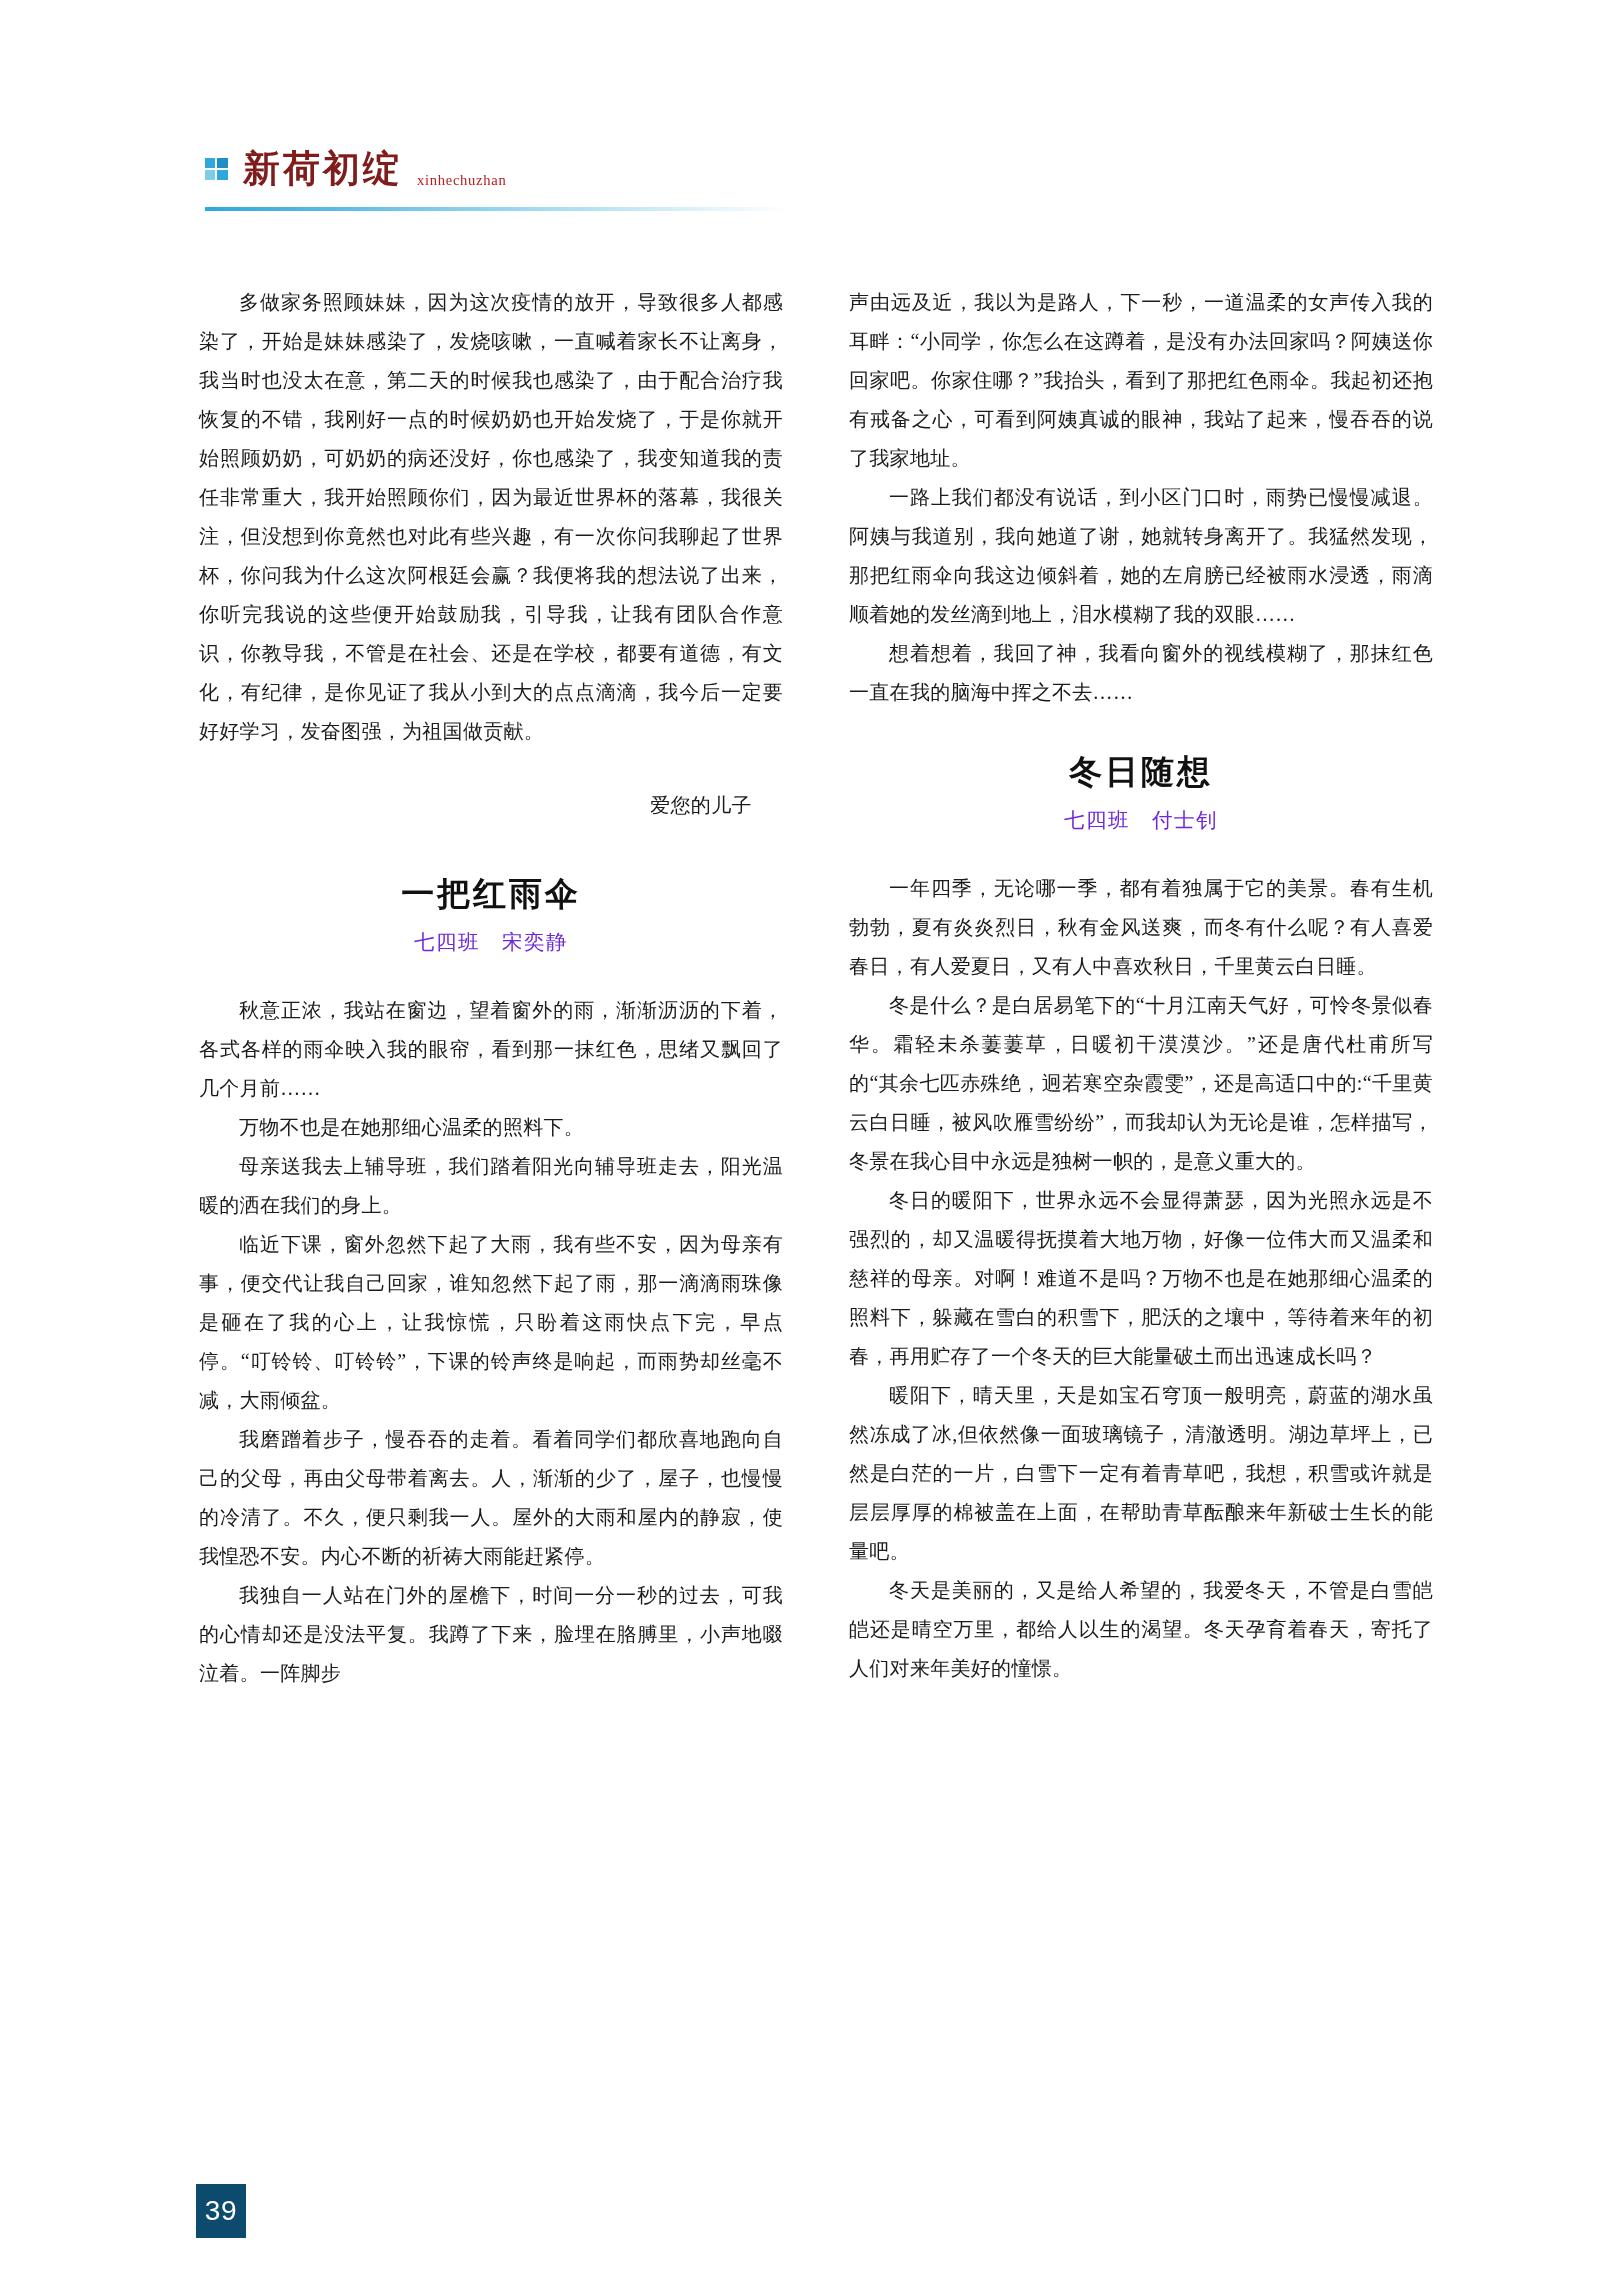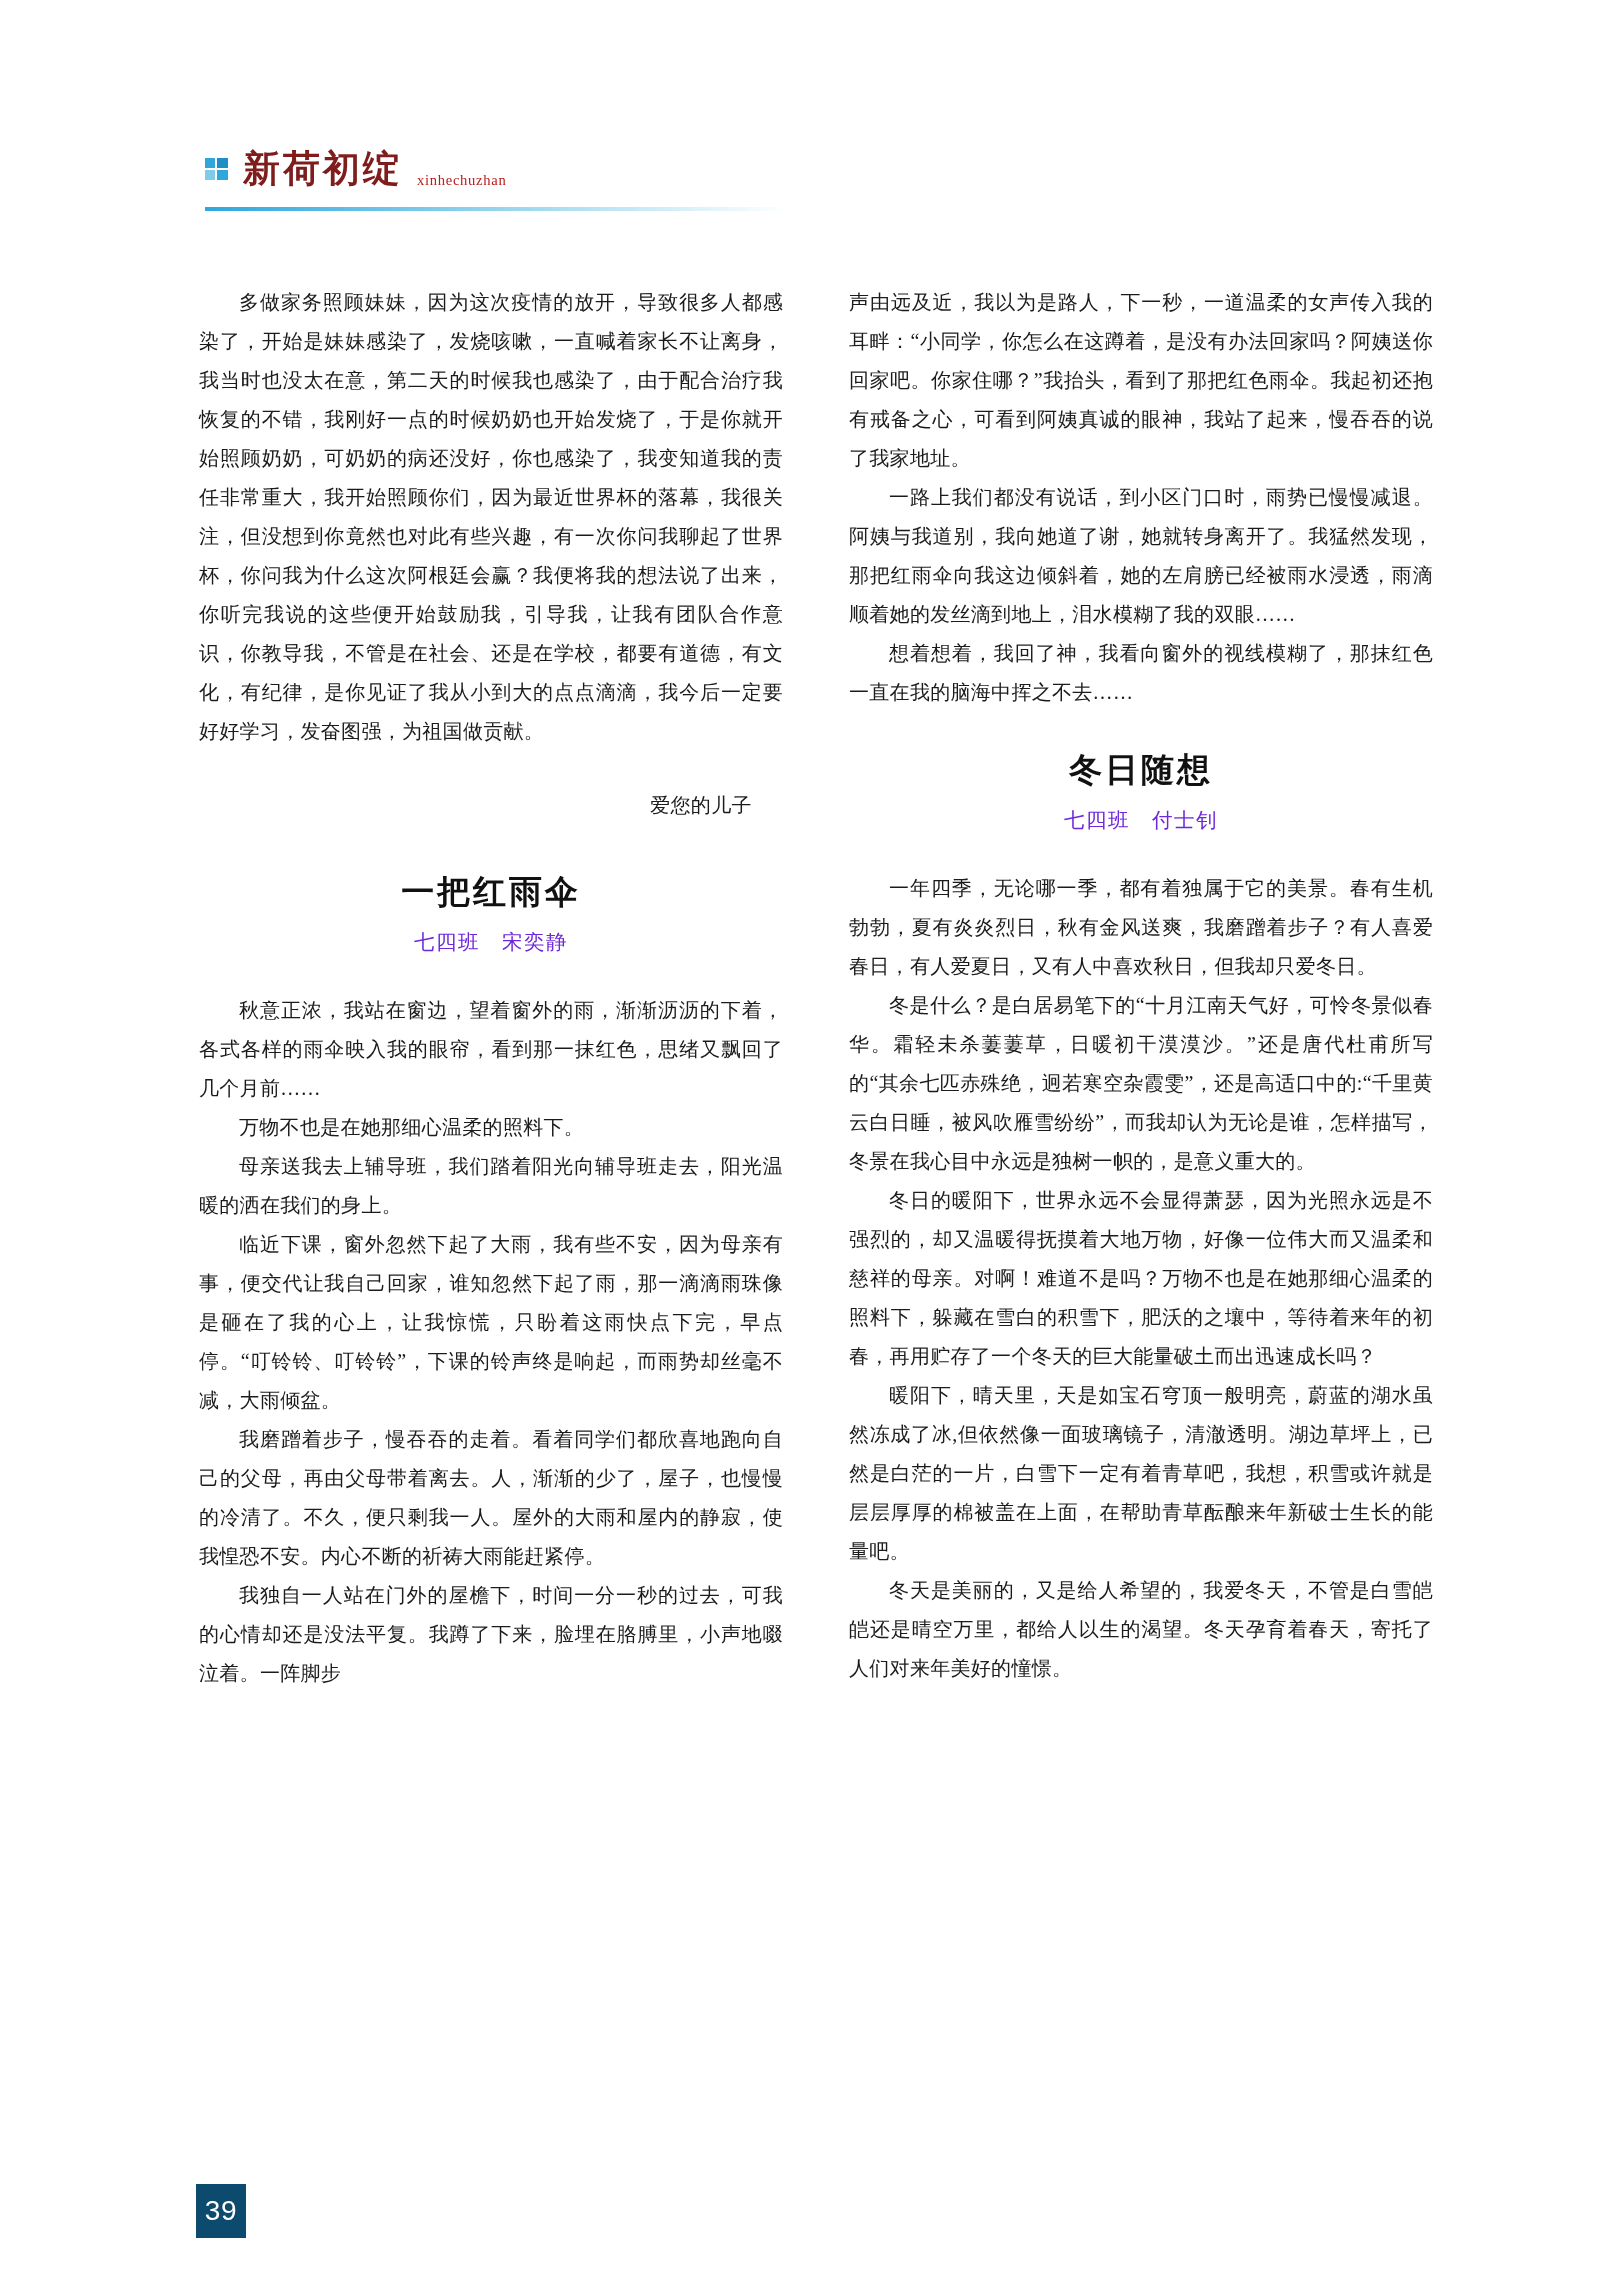--- a/index.html
+++ b/index.html
@@ -99,21 +99,21 @@
   }
   .sig div { white-space: nowrap; }
 
   .article-title {
     text-align: center;
     font-size: 33px;
     letter-spacing: 2.9px;
     font-weight: bold;
     margin-top: 51px;
     margin-bottom: 8.8px;
-    font-family: Liberation Mono, monospace;
+    font-family: Liberation Serif, serif;
     color: #111;
   }
   .article-byline {
     text-align: center;
     font-size: 20.5px;
     letter-spacing: 1.5px;
     margin-bottom: 29px;
     color: #6d28d9;
   }
 
@@ -175,21 +175,21 @@
 
   <div class="col col-right">
 
     <p class="body noindent">声由远及近，我以为是路人，下一秒，一道温柔的女声传入我的耳畔：“小同学，你怎么在这蹲着，是没有办法回家吗？阿姨送你回家吧。你家住哪？”我抬头，看到了那把红色雨伞。我起初还抱有戒备之心，可看到阿姨真诚的眼神，我站了起来，慢吞吞的说了我家地址。</p>
     <p class="body">一路上我们都没有说话，到小区门口时，雨势已慢慢减退。阿姨与我道别，我向她道了谢，她就转身离开了。我猛然发现，那把红雨伞向我这边倾斜着，她的左肩膀已经被雨水浸透，雨滴顺着她的发丝滴到地上，泪水模糊了我的双眼……</p>
     <p class="body">想着想着，我回了神，我看向窗外的视线模糊了，那抹红色一直在我的脑海中挥之不去……</p>
 
     <div class="article-title tight">冬日随想</div>
     <div class="article-byline">七四班　付士钊</div>
 
-    <p class="body">一年四季，无论哪一季，都有着独属于它的美景。春有生机勃勃，夏有炎炎烈日，秋有金风送爽，我磨蹭着步子？有人喜爱春日，有人爱夏日，又有人中喜欢秋日，但我却只爱冬日。</p>
+    <p class="body">一年四季，无论哪一季，都有着独属于它的美景。春有生机勃勃，夏有炎炎烈日，秋有金风送爽，而冬有什么呢？有人喜爱春日，有人爱夏日，又有人中喜欢秋日，千里黄云白日睡。</p>
     <p class="body">冬是什么？是白居易笔下的“十月江南天气好，可怜冬景似春华。霜轻未杀萋萋草，日暖初干漠漠沙。”还是唐代杜甫所写的“其余七匹赤殊绝，迥若寒空杂霞雯”，还是高适口中的:“千里黄云白日睡，被风吹雁雪纷纷”，而我却认为无论是谁，怎样描写，冬景在我心目中永远是独树一帜的，是意义重大的。</p>
     <p class="body">冬日的暖阳下，世界永远不会显得萧瑟，因为光照永远是不强烈的，却又温暖得抚摸着大地万物，好像一位伟大而又温柔和慈祥的母亲。对啊！难道不是吗？万物不也是在她那细心温柔的照料下，躲藏在雪白的积雪下，肥沃的之壤中，等待着来年的初春，再用贮存了一个冬天的巨大能量破土而出迅速成长吗？</p>
     <p class="body">暖阳下，晴天里，天是如宝石穹顶一般明亮，蔚蓝的湖水虽然冻成了冰,但依然像一面玻璃镜子，清澈透明。湖边草坪上，已然是白茫的一片，白雪下一定有着青草吧，我想，积雪或许就是层层厚厚的棉被盖在上面，在帮助青草酝酿来年新破士生长的能量吧。</p>
     <p class="body">冬天是美丽的，又是给人希望的，我爱冬天，不管是白雪皑皑还是晴空万里，都给人以生的渴望。冬天孕育着春天，寄托了人们对来年美好的憧憬。</p>
   </div>
 
   <div class="page-number">39</div>
 
 </div>
 

